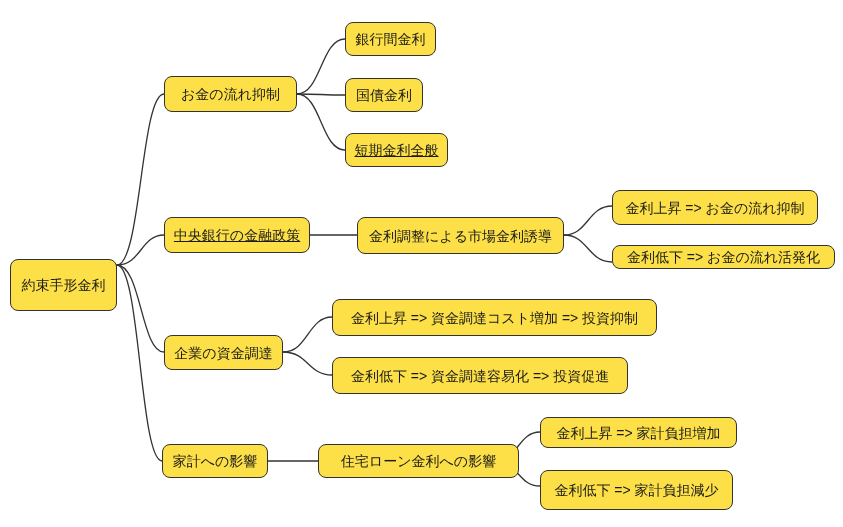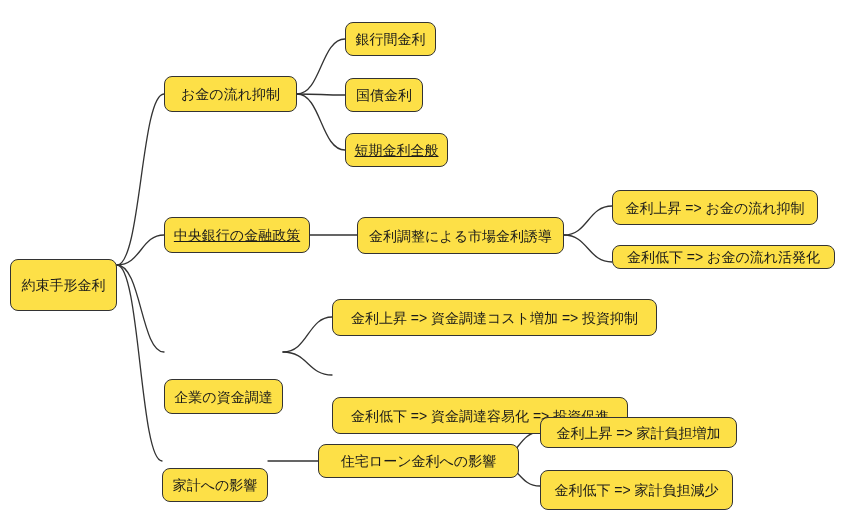--- a/index.html
+++ b/index.html
@@ -69,21 +69,21 @@
 
   <div class="node" style="left:10px;  top:247px; width:107px; height:52px;margin-top:12px;">約束手形金利</div>
   <div class="node" style="left:164px; top:76px;  width:133px; height:36px;">お金の流れ抑制</div>
   <div class="node" style="left:345px; top:22px;  width:91px;  height:34px;">銀行間金利</div>
   <div class="node" style="left:345px; top:78px;  width:78px;  height:34px;">国債金利</div>
   <div class="node" style="left:345px; top:133px; width:103px; height:34px;text-decoration:underline;">短期金利全般</div>
   <div class="node" style="left:164px; top:217px; width:146px; height:36px;text-decoration:underline;">中央銀行の金融政策</div>
   <div class="node" style="left:357px; top:217px; width:207px; height:37px;text-align:right;">金利調整による市場金利誘導</div>
   <div class="node" style="left:612px; top:190px; width:206px; height:35px;">金利上昇 =&gt; お金の流れ抑制</div>
   <div class="node" style="left:612px; top:245px; width:223px; height:24px;">金利低下 =&gt; お金の流れ活発化</div>
-  <div class="node" style="left:164px; top:335px; width:119px; height:35px;margin-top:44px;">企業の資金調達</div>
+  <div class="node" style="left:164px; top:335px; width:119px; height:35px;">企業の資金調達</div>
   <div class="node" style="left:332px; top:299px; width:325px; height:37px;">金利上昇 =&gt; 資金調達コスト増加 =&gt; 投資抑制</div>
-  <div class="node" style="left:332px; top:357px; width:296px; height:37px;margin-top:40px;">金利低下 =&gt; 資金調達容易化 =&gt; 投資促進</div>
-  <div class="node" style="left:162px; top:444px; width:106px; height:34px;margin-top:24px;">家計への影響</div>
+  <div class="node" style="left:332px; top:357px; width:296px; height:37px;">金利低下 =&gt; 資金調達容易化 =&gt; 投資促進</div>
+  <div class="node" style="left:162px; top:444px; width:106px; height:34px;">家計への影響</div>
   <div class="node" style="left:318px; top:444px; width:201px; height:34px;">住宅ローン金利への影響</div>
   <div class="node" style="left:540px; top:417px; width:197px; height:31px;text-align:right;">金利上昇 =&gt; 家計負担増加</div>
   <div class="node" style="left:540px; top:470px; width:193px; height:40px;">金利低下 =&gt; 家計負担減少</div>
 
 </div>
 
 </body></html>

